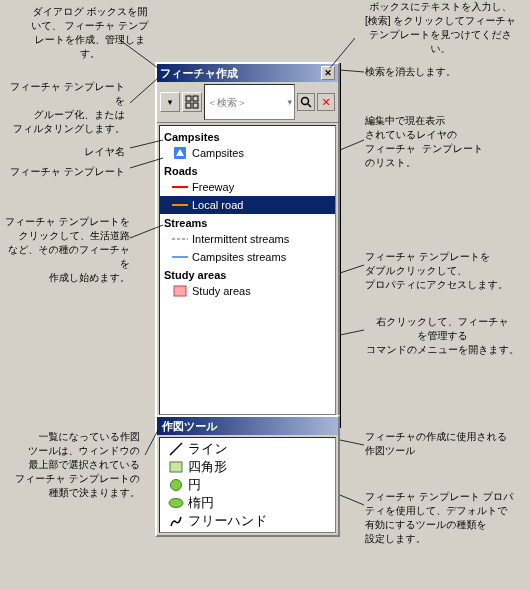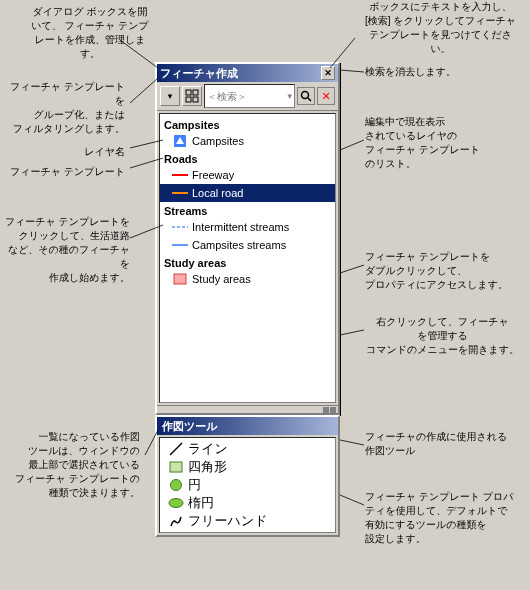--- a/index.html
+++ b/index.html
@@ -86,21 +86,21 @@
       justify-content: center;
       font-size: 9px;
       cursor: pointer;
     }
 
     .search-box {
       display: flex;
       align-items: center;
       border: 1px inset #808080;
       background: white;
-      height: 24px;
+      height: 36px;
       flex: 1;
       padding: 0 2px;
     }
 
     .search-input {
       border: none;
       background: transparent;
       font-size: 10px;
       width: 100%;
       outline: none;
@@ -231,21 +231,21 @@
 <div class="annotation" style="left:5px; top:80px; width:120px; text-align:right;">フィーチャ テンプレートを<br>グループ化、または<br>フィルタリングします。</div>
 
 <div class="annotation" style="left:5px; top:145px; width:120px; text-align:right;">レイヤ名</div>
 
 <div class="annotation" style="left:5px; top:165px; width:120px; text-align:right;">フィーチャ テンプレート</div>
 
 <div class="annotation" style="left:0px; top:215px; width:130px; text-align:right;">フィーチャ テンプレートを<br>クリックして、生活道路<br>など、その種のフィーチャを<br>作成し始めます。</div>
 
 <div class="annotation" style="left:365px; top:65px; width:155px; text-align:left;">検索を消去します。</div>
 
-<div class="annotation" style="left:365px; top:115px; width:155px; text-align:left;">編集中で現在表示<br>されているレイヤの<br>フィーチャ テンプレート<br>のリスト。</div>
+<div class="annotation" style="left:365px; top:115px; width:155px; text-align:left;font-family:Liberation Mono, monospace;">編集中で現在表示<br>されているレイヤの<br>フィーチャ テンプレート<br>のリスト。</div>
 
 <div class="annotation" style="left:365px; top:250px; width:155px; text-align:left;">フィーチャ テンプレートを<br>ダブルクリックして、<br>プロパティにアクセスします。</div>
 
 <div class="annotation" style="left:365px; top:315px; width:155px; text-align:center;">右クリックして、フィーチャ<br>を管理する<br>コマンドのメニューを開きます。</div>
 
 <div class="annotation" style="left:0px; top:430px; width:140px; text-align:right;">一覧になっている作図<br>ツールは、ウィンドウの<br>最上部で選択されている<br>フィーチャ テンプレートの<br>種類で決まります。</div>
 
 <div class="annotation" style="left:365px; top:430px; width:155px; text-align:left;">フィーチャの作成に使用される<br>作図ツール</div>
 
 <div class="annotation" style="left:365px; top:490px; width:155px; text-align:left;">フィーチャ テンプレート プロパ<br>ティを使用して、デフォルトで<br>有効にするツールの種類を<br>設定します。</div>

